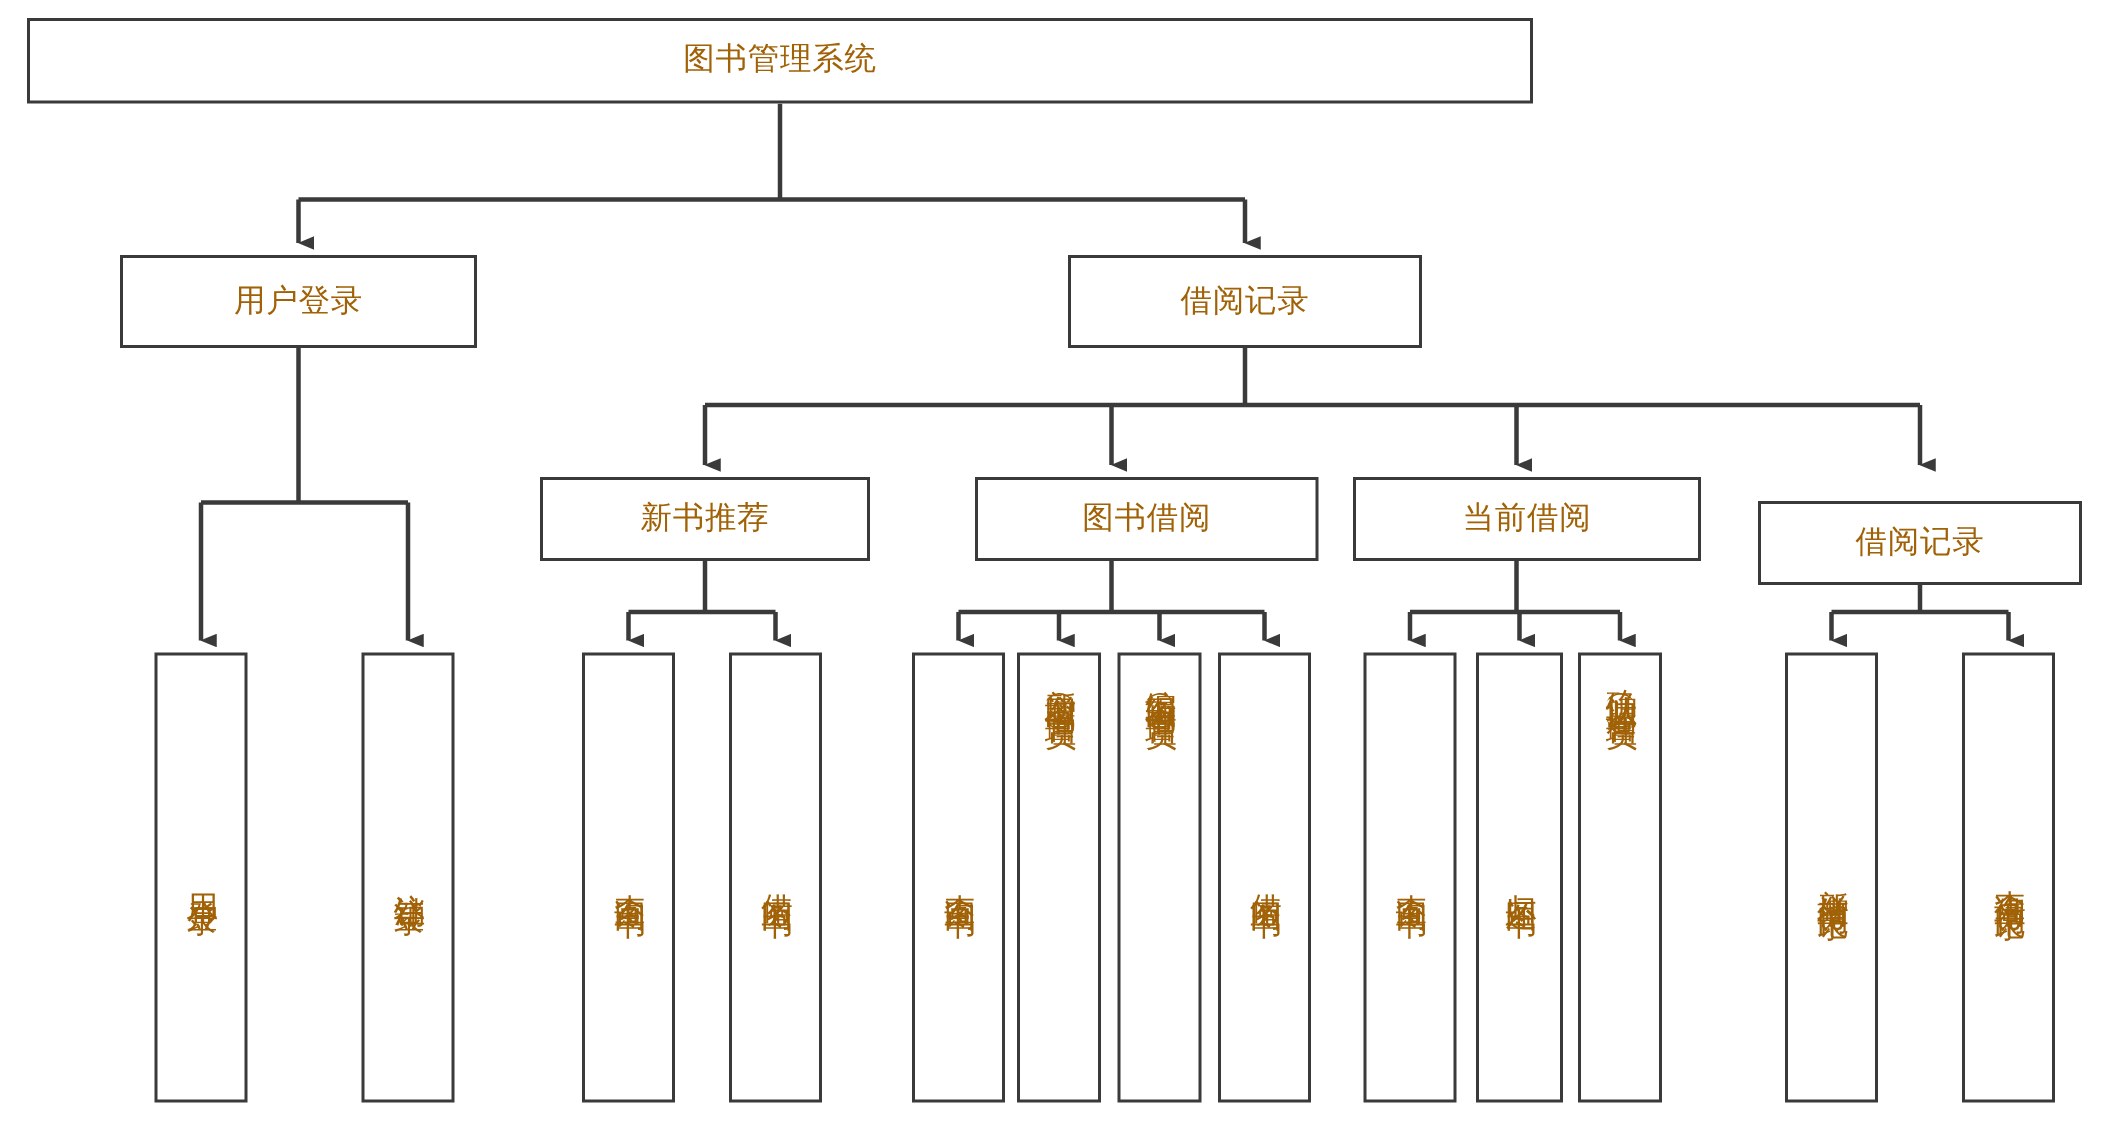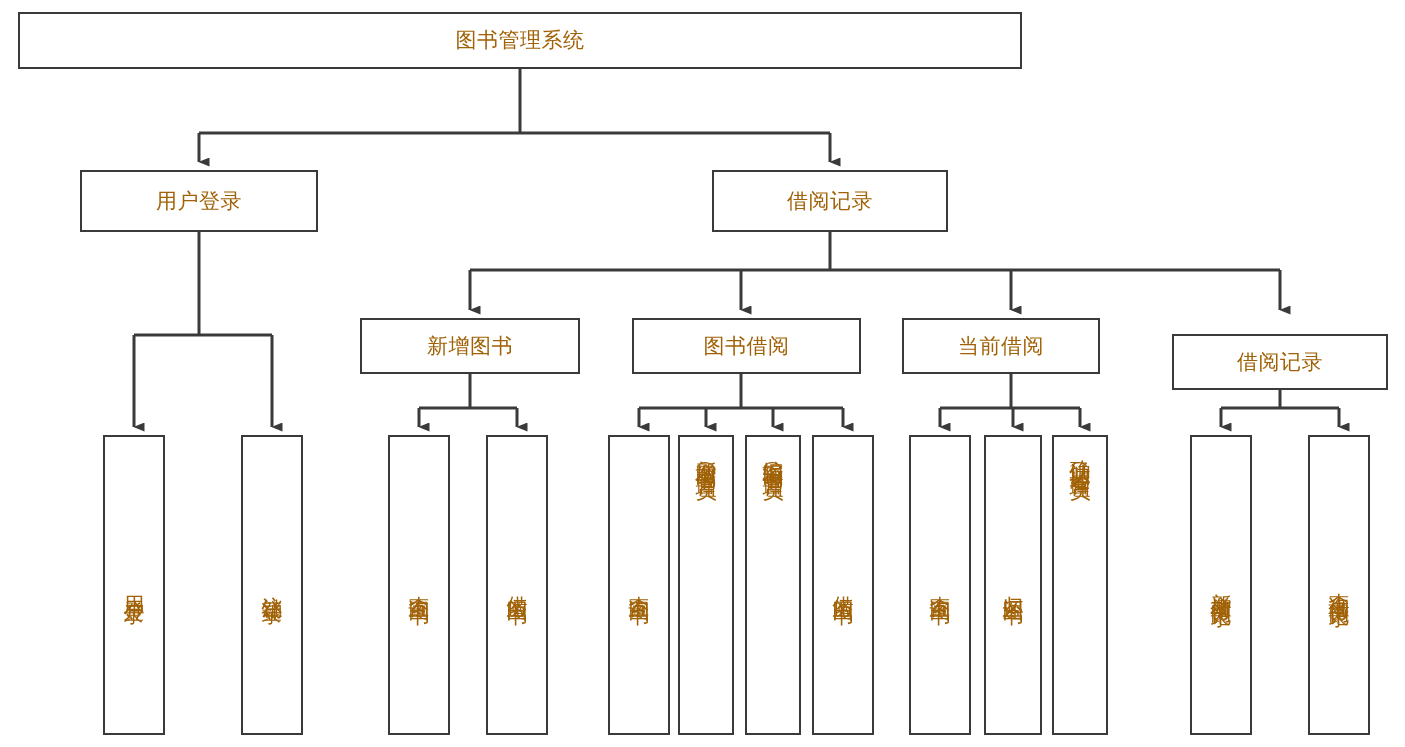--- a/index.html
+++ b/index.html
@@ -132,26 +132,26 @@
   </div>
 
   <div class="node-box" style="left:80px; top:170px; width:238px; height:62px;">
     <span class="node-label">用户登录</span>
   </div>
   <div class="node-box" style="left:712px; top:170px; width:236px; height:62px;">
     <span class="node-label">借阅记录</span>
   </div>
 
   <div class="node-box" style="left:360px; top:318px; width:220px; height:56px;">
-    <span class="node-label">新增图书</span>
-  </div>
-  <div class="node-box" style="left:632px; top:318px; width:229px; height:56px;">
+    <span class="node-label">新书推荐</span>
+  </div>
+  <div class="node-box" style="left:650px; top:318px; width:229px; height:56px;">
     <span class="node-label">图书借阅</span>
   </div>
-  <div class="node-box" style="left:902px; top:318px; width:198px; height:56px;">
+  <div class="node-box" style="left:902px; top:318px; width:232px; height:56px;">
     <span class="node-label">当前借阅</span>
   </div>
   <div class="node-box" style="left:1172px; top:318px; width:216px; height:56px;margin-top:16px;">
     <span class="node-label">借阅记录</span>
   </div>
 
   <div class="node-box vertical centered" style="left:103px; top:435px; width:62px; height:300px;">
     <span class="node-label">用户登录</span>
   </div>
   <div class="node-box vertical centered" style="left:241px; top:435px; width:62px; height:300px;">

